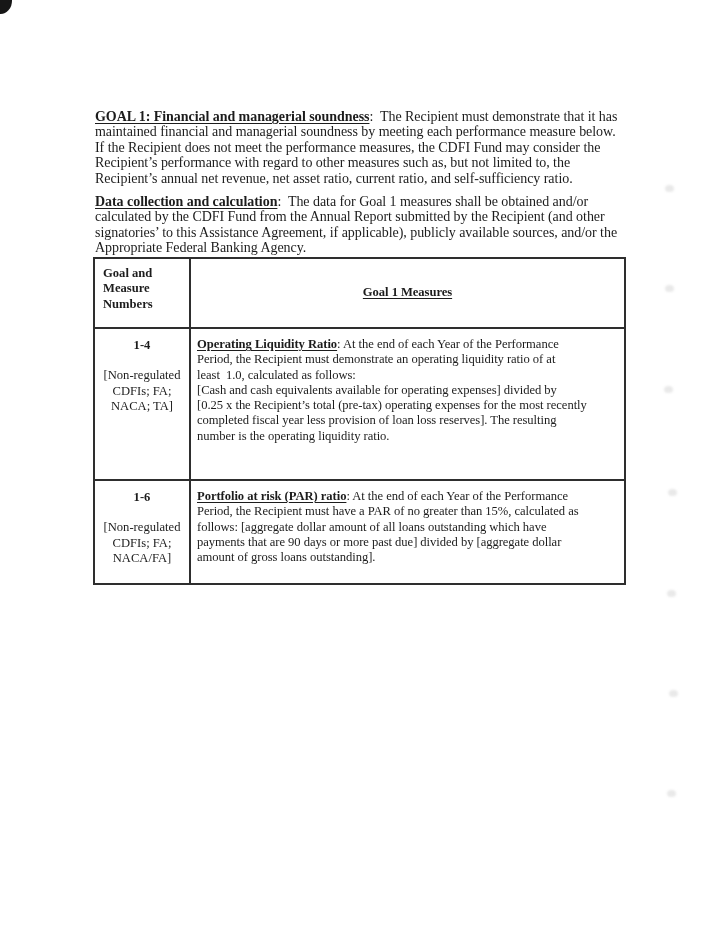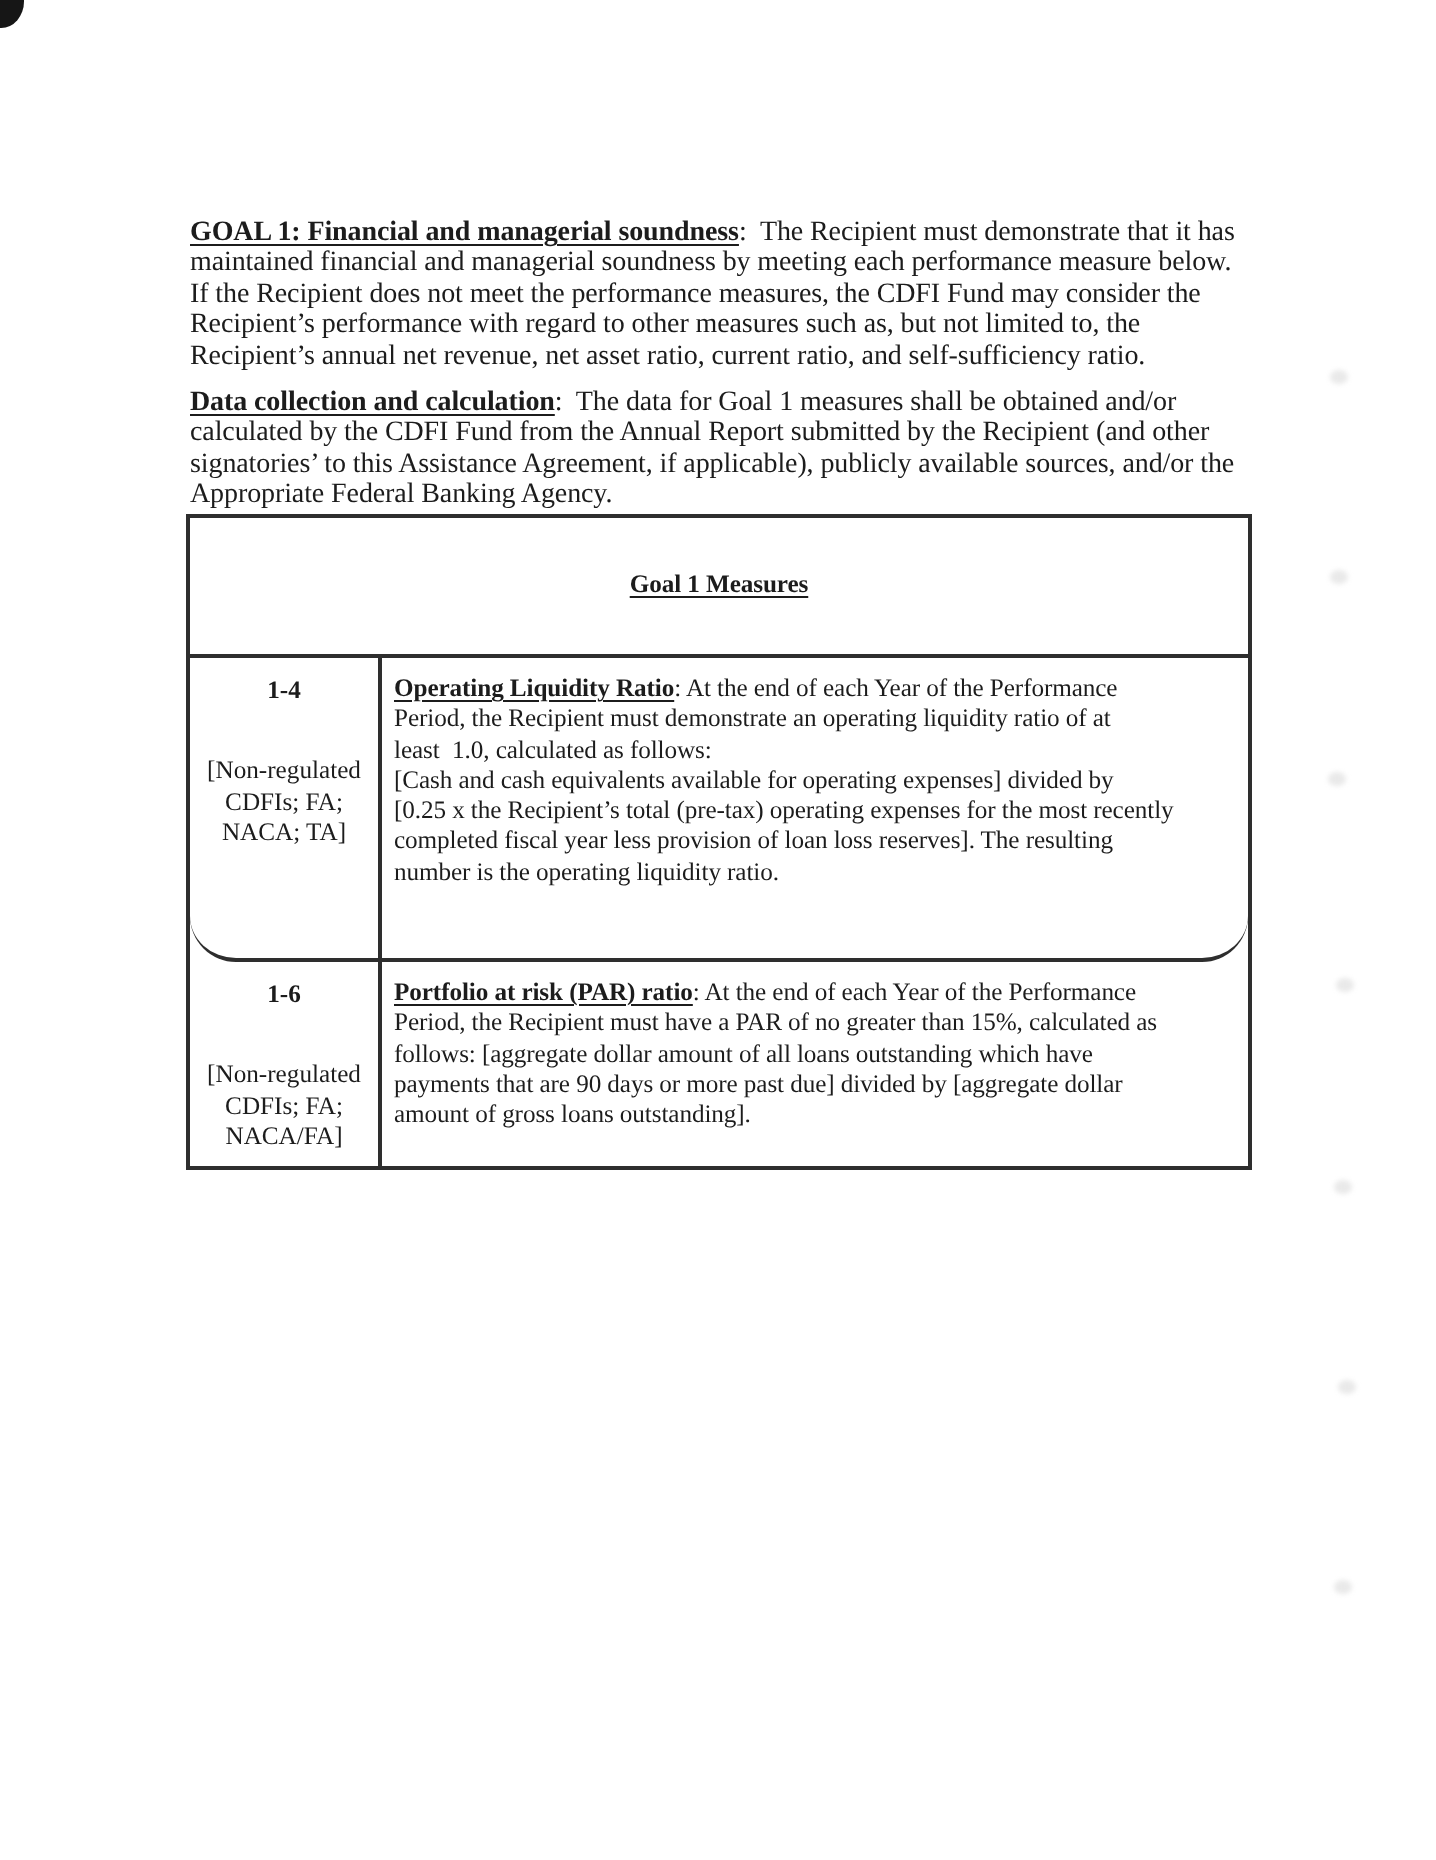--- a/index.html
+++ b/index.html
@@ -17,38 +17,38 @@
   .lead{
     font-weight:bold;text-decoration:underline;
     text-underline-offset:2px;text-decoration-thickness:1.2px;
   }
   .mtable{
     position:absolute;left:93px;top:257px;width:533px;
     border:2px solid #2e2e2e;box-sizing:border-box;background:#fff;
   }
   .trow{display:flex;}
   .thead{height:68px;border-bottom:2px solid #2e2e2e;}
-  .r1{height:150px;border-bottom:2px solid #2e2e2e;border-radius:23px;}
+  .r1{height:150px;border-bottom:2px solid #2e2e2e;}
   .r2{height:102px;}
   .cl{
     width:96px;flex:none;border-right:2px solid #2e2e2e;box-sizing:border-box;
     text-align:center;padding-top:9px;font-size:12.6px;line-height:15.3px;
   }
   .hcl{
     text-align:left;padding:7px 4px 0 8px;font-weight:bold;white-space:pre;
   }
   .cr{
     flex:1 1 auto;min-width:0;padding:8px 18px 0 6px;
     font-size:12.6px;line-height:15.3px;white-space:pre;letter-spacing:-0.05px;
     overflow:hidden;
   }
   .hcr{display:flex;align-items:center;justify-content:center;padding:0;}
   .hmeasures{font-weight:bold;text-decoration:underline;text-underline-offset:2px;}
   .mnum{font-weight:bold;}
-  .mtags{margin-top:25px;white-space:pre;}
+  .mtags{margin-top:15px;white-space:pre;}
   .corner-blob{
     position:absolute;left:0;top:0;width:12px;height:14px;
     background:#161616;border-radius:0 0 95% 0;
   }
   .smudge{
     position:absolute;width:9px;height:7px;background:#e9e9e9;
     border-radius:50%;filter:blur(1.2px);
   }
 </style>
 </head>
@@ -72,20 +72,23 @@
 Recipient’s annual net revenue, net asset ratio, current ratio, and self-sufficiency ratio.</span></div>
 
   <div class="para p2"><span class="lead">Data collection and calculation</span><span>:  The data for Goal 1 measures shall be obtained and/or
 calculated by the CDFI Fund from the Annual Report submitted by the Recipient (and other
 signatories’ to this Assistance Agreement, if applicable), publicly available sources, and/or the
 Appropriate Federal Banking Agency.</span></div>
 
   <div class="mtable">
 
     <div class="trow thead">
+      <div class="cl hcl">Goal and
+Measure
+Numbers</div>
       <div class="cr hcr"><span class="hmeasures">Goal 1 Measures</span></div>
     </div>
 
     <div class="trow r1">
       <div class="cl">
         <div class="mnum">1-4</div>
         <div class="mtags">[Non-regulated
 CDFIs; FA;
 NACA; TA]</div>
       </div>

